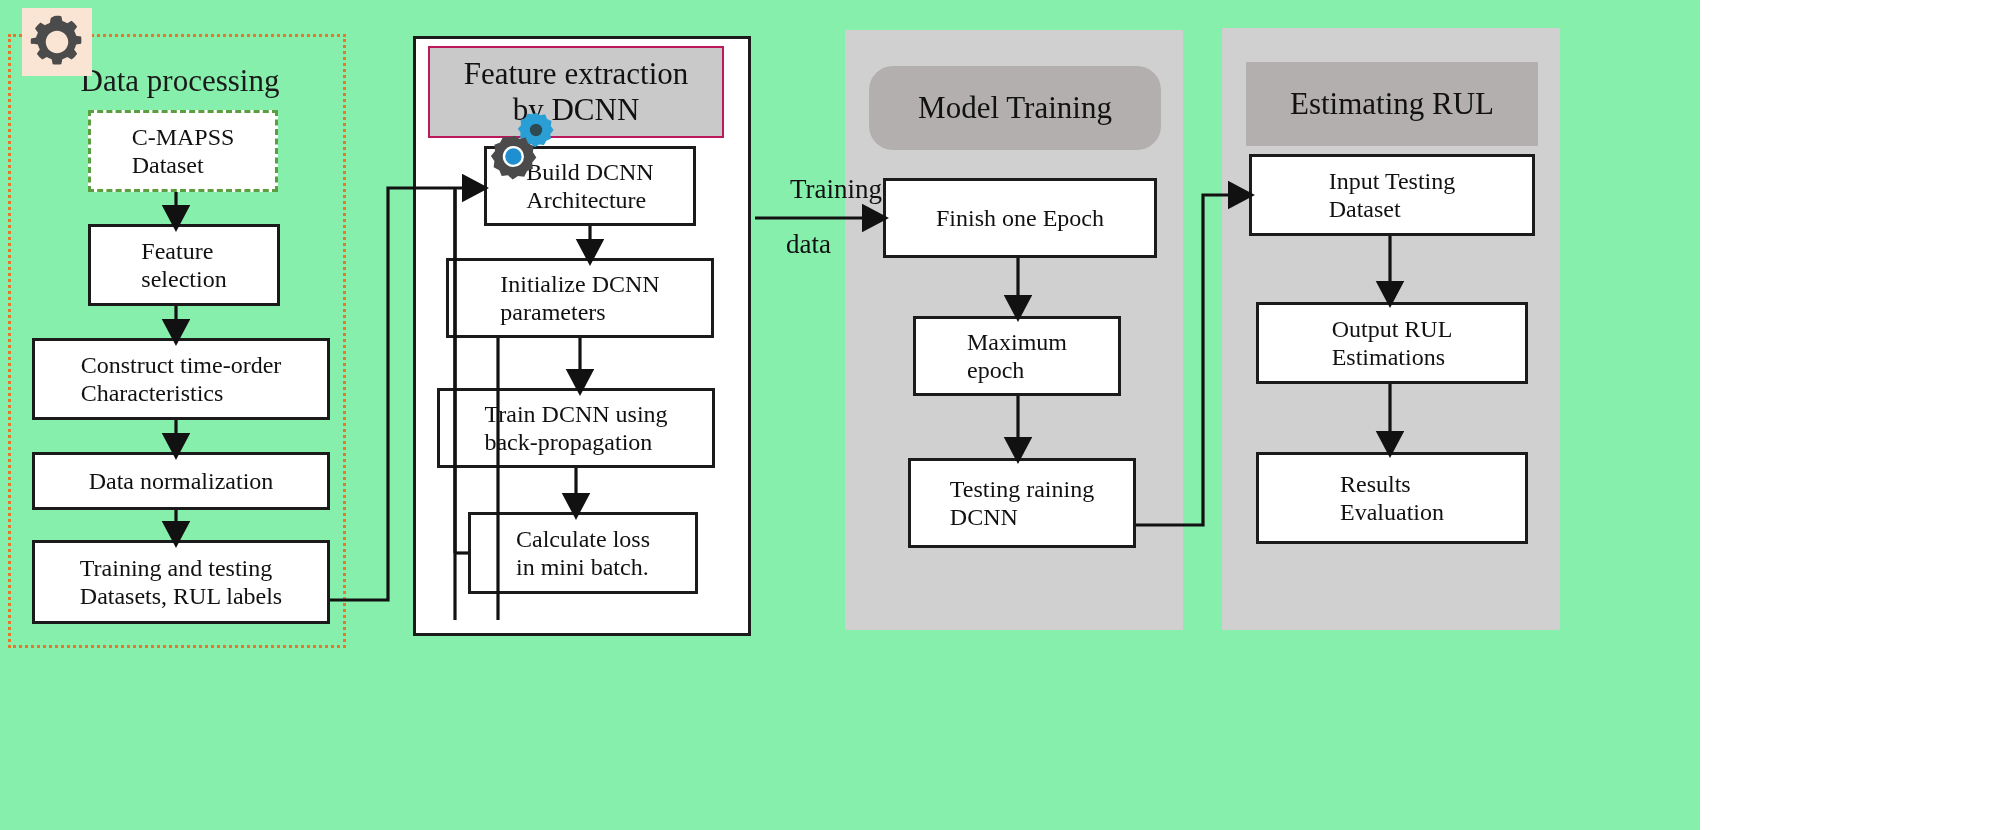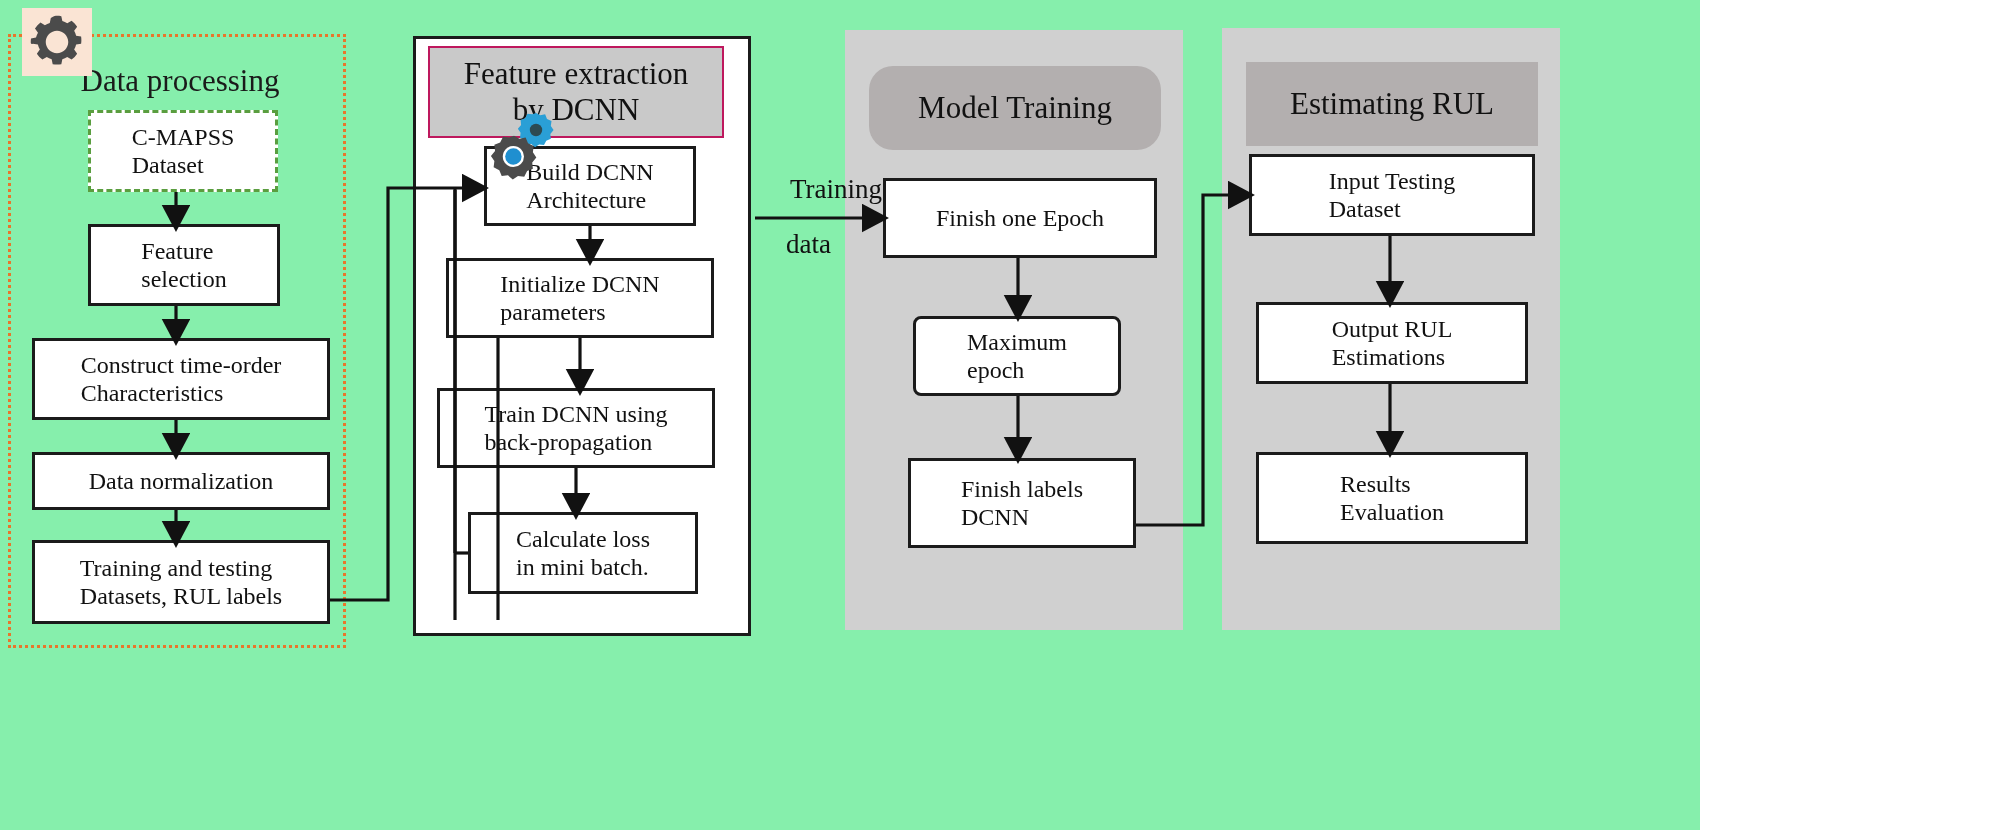--- a/index.html
+++ b/index.html
@@ -125,24 +125,24 @@
 
   <div class="abs box" style="left:468px;top:512px;width:230px;height:82px;white-space:pre-line;">Calculate loss
 in mini batch.</div>
 
   <div class="abs panel-gray" style="left:845px;top:30px;width:338px;height:600px;"></div>
 
   <div class="abs chip chip-darkgray" style="left:869px;top:66px;width:292px;height:84px;border-radius:24px;">Model Training</div>
 
   <div class="abs box" style="left:883px;top:178px;width:274px;height:80px;white-space:pre-line;">Finish one Epoch</div>
 
-  <div class="abs box" style="left:913px;top:316px;width:208px;height:80px;white-space:pre-line;border-radius:8px;">Maximum
+  <div class="abs box" style="left:913px;top:316px;width:208px;height:80px;white-space:pre-line;">Maximum
 epoch</div>
 
-  <div class="abs box" style="left:908px;top:458px;width:228px;height:90px;white-space:pre-line;">Finish labels
+  <div class="abs box" style="left:908px;top:458px;width:228px;height:90px;white-space:pre-line;">Testing raining
 DCNN</div>
 
   <div class="abs panel-gray" style="left:1222px;top:28px;width:338px;height:602px;"></div>
 
   <div class="abs chip chip-darkgray" style="left:1246px;top:62px;width:292px;height:84px;">Estimating RUL</div>
 
   <div class="abs box" style="left:1249px;top:154px;width:286px;height:82px;white-space:pre-line;">Input Testing
 Dataset</div>
 
   <div class="abs box" style="left:1256px;top:302px;width:272px;height:82px;white-space:pre-line;">Output RUL

